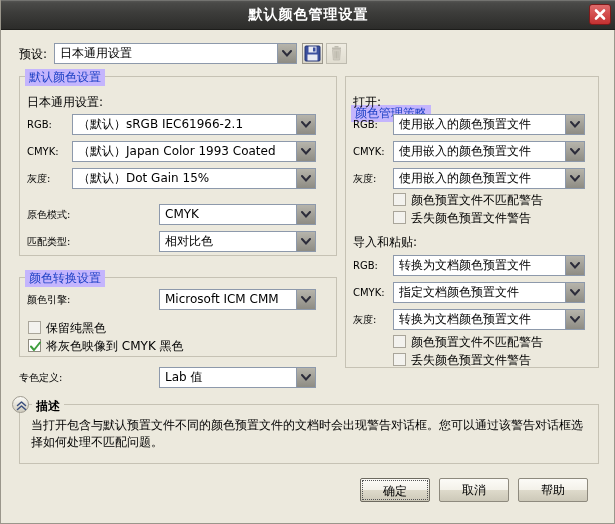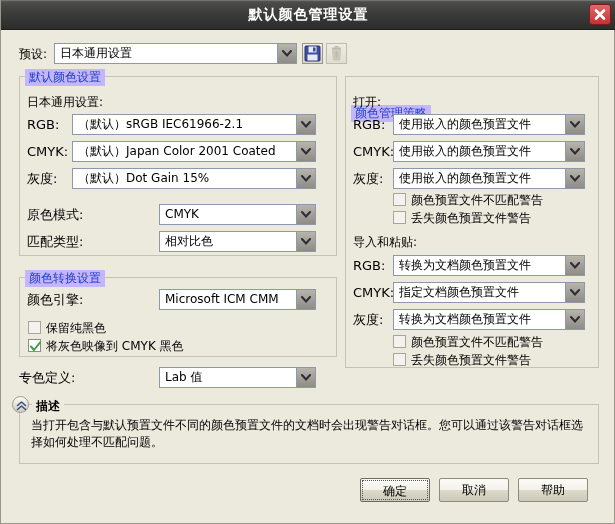--- a/index.html
+++ b/index.html
@@ -50,21 +50,21 @@
   .iconbtn{
     position:absolute;width:21px;height:21px;box-sizing:border-box;
     border:1px solid #9a968b;background:linear-gradient(to bottom,#f2efe6,#d9d5c8);
     cursor:pointer;
   }
   .iconbtn.disabled{opacity:.55;cursor:default;}
   
   .group{position:absolute;box-sizing:border-box;border:1px solid #c6c2b4;background:transparent;}
   .group-title{position:absolute;font-size:12px;color:#1a3fc4;background:#c4b5fd;padding:0 4px;font-weight:normal;}
   .sublabel{position:absolute;font-size:12px;}
-  .rowlabel{position:absolute;font-size:13px;line-height:21px;height:21px;}
+  .rowlabel{position:absolute;font-size:10px;line-height:21px;height:21px;}
   
   .chk{position:absolute;font-size:12px;height:16px;line-height:16px;}
   .chk .box{
     position:absolute;left:0;top:1px;width:13px;height:13px;box-sizing:border-box;
     border:1px solid #a9a59a;background:#f3f2ee;
   }
   .chk.on .box{background:#ffffff;border:1px solid #8f8b80;}
   .chk .box svg{position:absolute;left:1px;top:1px;}
   .chk .lbl{position:absolute;left:18px;top:0;white-space:nowrap;}
   
@@ -147,21 +147,21 @@
     <div class="val">（默认）sRGB IEC61966-2.1</div>
     <div class="arrow">
       <svg width="10" height="7" viewBox="0 0 10 7">
           <path d="M1 1 L5 5.5 L9 1" stroke="#2c2c3a" stroke-width="2" fill="none" stroke-linecap="round"></path>
         </svg>
     </div>
   </div>
 
   <div class="rowlabel" style="left:26px;top:141px;">CMYK:</div>
   <div class="combo" style="left:71px;top:141px;width:244px;">
-    <div class="val">（默认）Japan Color 2001 Coated</div>
+    <div class="val">（默认）Japan Color 1993 Coated</div>
     <div class="arrow">
       <svg width="10" height="7" viewBox="0 0 10 7">
           <path d="M1 1 L5 5.5 L9 1" stroke="#2c2c3a" stroke-width="2" fill="none" stroke-linecap="round"></path>
         </svg>
     </div>
   </div>
 
   <div class="rowlabel" style="left:26px;top:168px;">灰度:</div>
   <div class="combo" style="left:71px;top:168px;width:244px;">
     <div class="val">（默认）Dot Gain 15%</div>

